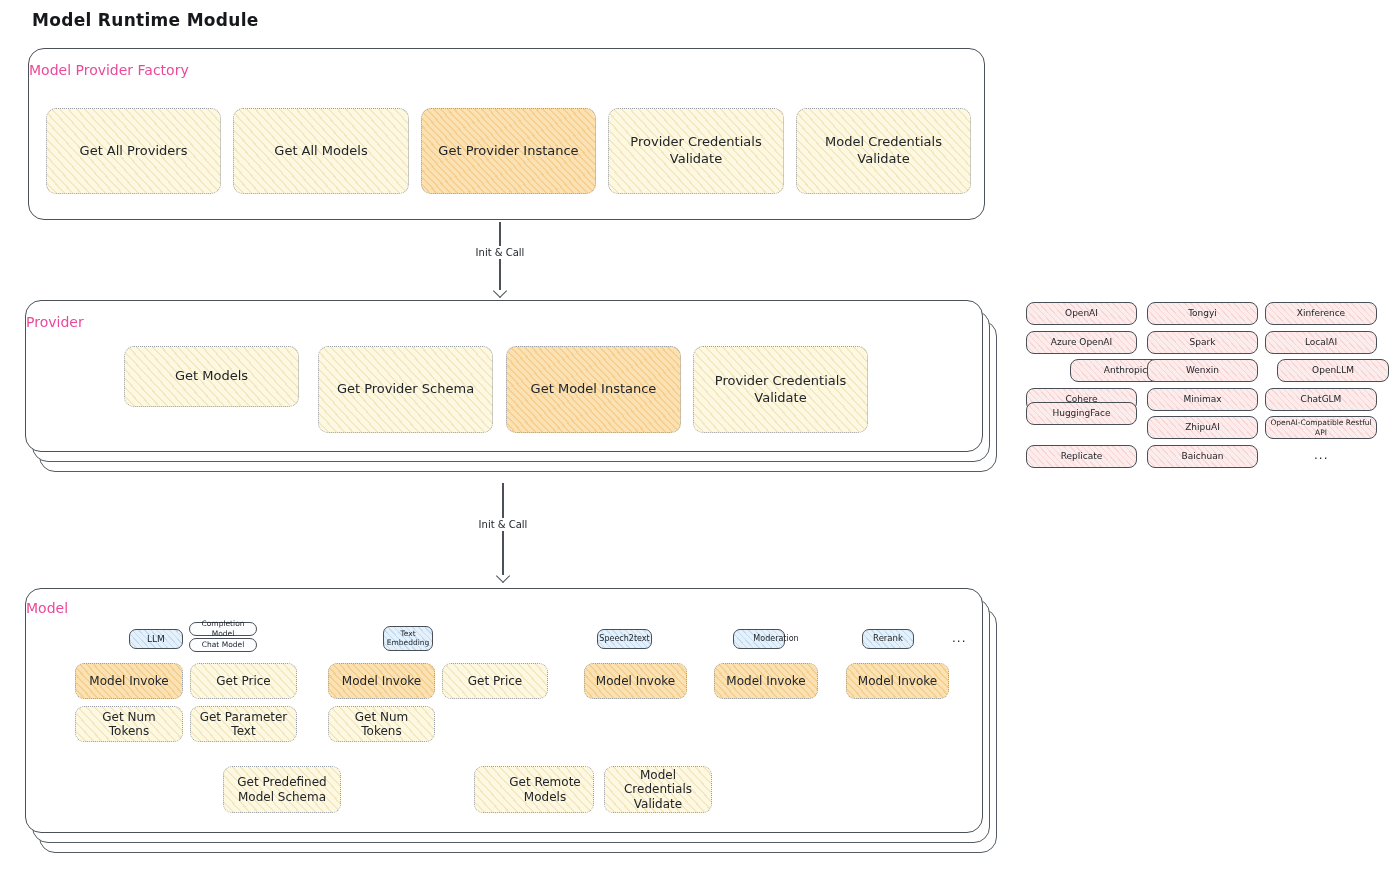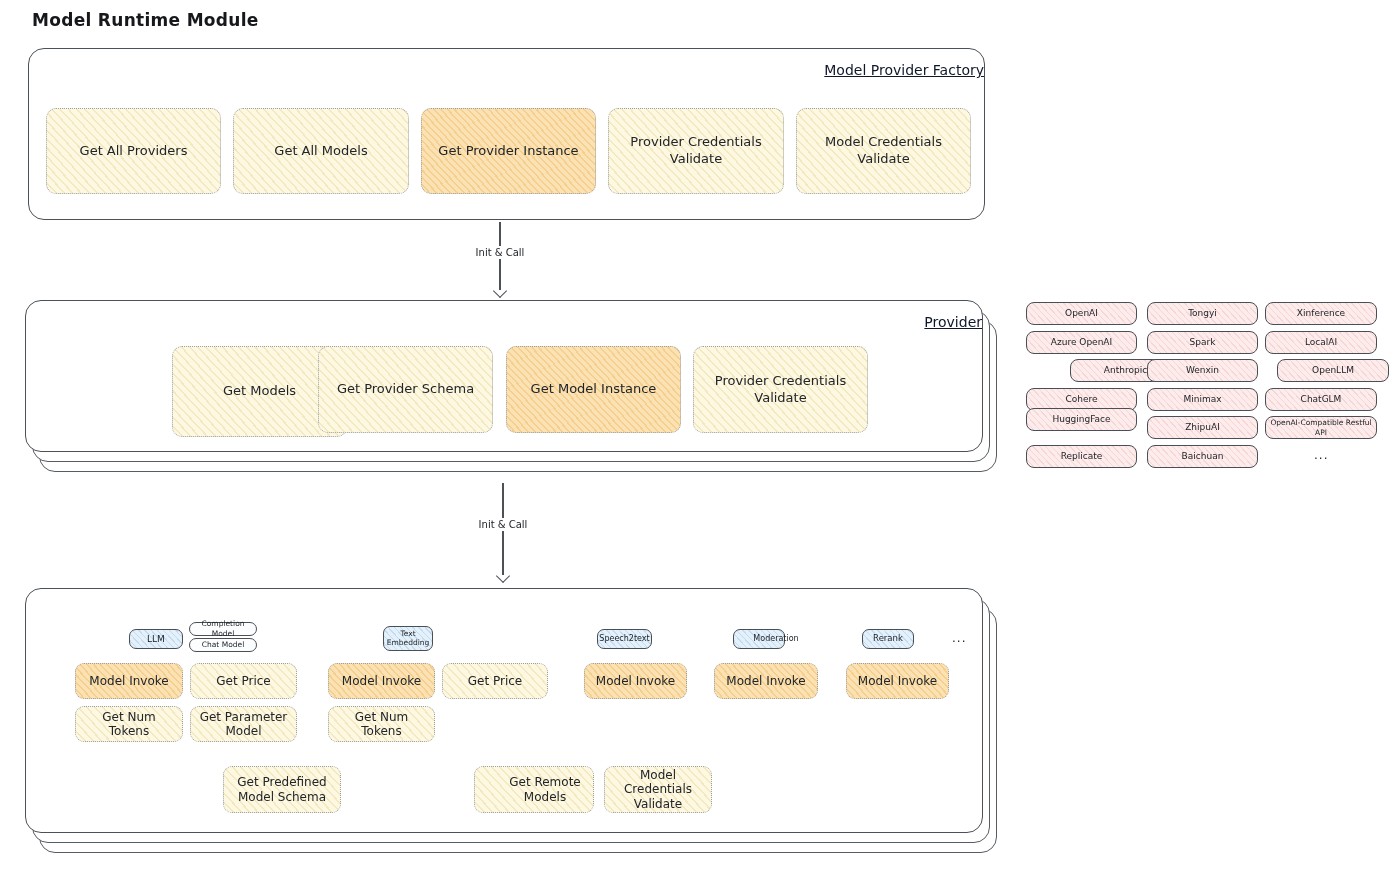--- a/index.html
+++ b/index.html
@@ -3,21 +3,21 @@
 <meta charset="utf-8">
 <style>
   html,body{margin:0;padding:0;background:#fff;}
   .canvas{
     position:relative;width:1393px;height:880px;background:#ffffff;
     font-family:"DejaVu Sans","Liberation Sans",sans-serif;color:#21252a;overflow:hidden;
   }
   .page-title{position:absolute;left:32px;top:10px;font-size:17px;font-weight:600;letter-spacing:.3px;color:#16181c;}
   .frame{position:absolute;border:1.6px solid #4b5157;border-radius:16px;background:#fff;box-sizing:border-box;}
   .stack-layer{position:absolute;border:1.5px solid #565c63;border-radius:16px;background:#fff;box-sizing:border-box;}
-  .frame-title{position:absolute;top:13px;left:0;right:0;text-align:right;font-size:14px;color:#0f172a;text-decoration:underline;}
+  .frame-title{position:absolute;top:13px;left:0;right:0;text-align:left;font-size:14px;color:#ec4899;}
   .node{position:absolute;display:flex;align-items:center;justify-content:center;text-align:center;box-sizing:border-box;line-height:1.3;padding:2px 6px;}
   .node-yellow{
     border:1.4px dotted #9aa0a6;border-radius:10px;font-size:13px;
     background-color:#fdf8e2;
     background-image:repeating-linear-gradient(47deg,rgba(226,196,112,.30) 0 1.5px,transparent 1.5px 6px);
   }
   .node-yellow.hl{
     background-color:#fbe2b4;
     background-image:repeating-linear-gradient(47deg,rgba(240,168,60,.34) 0 1.5px,transparent 1.5px 5px);
   }
@@ -56,21 +56,21 @@
   </div>
 
   <div class="arrow-line" style="left:499px;top:222px;height:68px;"></div>
   <div class="arrow-head" style="left:495px;top:286px;"></div>
   <div class="arrow-label" style="left:500px;top:246px;">Init &amp; Call</div>
 
   <div class="stack-layer" style="left:39px;top:320px;width:958px;height:152px;"></div>
   <div class="stack-layer" style="left:32px;top:310px;width:958px;height:152px;"></div>
   <div class="frame" style="left:25px;top:300px;width:958px;height:152px;">
     <div class="frame-title">Provider</div>
-    <div class="node node-yellow" style="left:98px;top:45px;width:175px;height:91px;margin-left:48px;">Get Models</div>
+    <div class="node node-yellow" style="left:98px;top:45px;width:175px;height:61px;">Get Models</div>
     <div class="node node-yellow" style="left:292px;top:45px;width:175px;height:87px;">Get Provider Schema</div>
     <div class="node node-yellow hl" style="left:480px;top:45px;width:175px;height:87px;">Get Model Instance</div>
     <div class="node node-yellow" style="left:667px;top:45px;width:175px;height:87px;">Provider Credentials Validate</div>
   </div>
 
   <div style="position:absolute;left:1026px;top:302px;width:352px;height:170px;">
     <div class="node node-pink" style="left:0px;top:0px;width:111px;height:23px;">OpenAI</div>
     <div class="node node-pink" style="left:121px;top:0px;width:111px;height:23px;">Tongyi</div>
     <div class="node node-pink" style="left:239px;top:0px;width:112px;height:23px;">Xinference</div>
 
@@ -79,56 +79,57 @@
     <div class="node node-pink" style="left:239px;top:29px;width:112px;height:23px;">LocalAI</div>
 
     <div class="node node-pink" style="left:0px;top:57px;width:111px;height:23px;margin-left:44px;">Anthropic</div>
     <div class="node node-pink" style="left:121px;top:57px;width:111px;height:23px;">Wenxin</div>
     <div class="node node-pink" style="left:239px;top:57px;width:112px;height:23px;margin-left:12px;">OpenLLM</div>
 
     <div class="node node-pink" style="left:0px;top:86px;width:111px;height:23px;">Cohere</div>
     <div class="node node-pink" style="left:121px;top:86px;width:111px;height:23px;">Minimax</div>
     <div class="node node-pink" style="left:239px;top:86px;width:112px;height:23px;">ChatGLM</div>
 
-    <div class="node node-pink" style="left:0px;top:106px;width:111px;height:23px;">HuggingFace</div>
+    <div class="node node-pink" style="left:0px;top:100px;width:111px;height:23px;">HuggingFace</div>
     <div class="node node-pink" style="left:121px;top:114px;width:111px;height:23px;">ZhipuAI</div>
     <div class="node node-pink tiny" style="left:239px;top:114px;width:112px;height:23px;">OpenAI-Compatible Restful API</div>
 
     <div class="node node-pink" style="left:0px;top:143px;width:111px;height:23px;">Replicate</div>
     <div class="node node-pink" style="left:121px;top:143px;width:111px;height:23px;">Baichuan</div>
     <div class="ellipsis" style="left:288px;top:146px;">...</div>
   </div>
 
   <div class="arrow-line" style="left:502px;top:483px;height:92px;"></div>
   <div class="arrow-head" style="left:498px;top:571px;"></div>
   <div class="arrow-label" style="left:503px;top:518px;">Init &amp; Call</div>
 
   <div class="stack-layer" style="left:39px;top:608px;width:958px;height:245px;"></div>
   <div class="stack-layer" style="left:32px;top:598px;width:958px;height:245px;"></div>
   <div class="frame" style="left:25px;top:588px;width:958px;height:245px;">
+    <div class="frame-title" style="top:11px;">Model</div>
 
     <div class="node node-blue" style="left:103px;top:40px;width:54px;height:20px;font-size:9px;">LLM</div>
     <div class="node node-white" style="left:163px;top:33px;width:68px;height:14px;">Completion Model</div>
     <div class="node node-white" style="left:163px;top:49px;width:68px;height:14px;">Chat Model</div>
     <div class="node node-blue" style="left:357px;top:37px;width:50px;height:25px;font-size:7.5px;">Text Embedding</div>
     <div class="node node-blue" style="left:571px;top:40px;width:55px;height:20px;font-size:8px;">Speech2text</div>
     <div class="node node-blue" style="left:707px;top:40px;width:52px;height:20px;font-size:8px;padding-left:36px;">Moderation</div>
     <div class="node node-blue" style="left:836px;top:40px;width:52px;height:20px;font-size:8.5px;">Rerank</div>
     <div class="ellipsis" style="left:926px;top:42px;">...</div>
 
     <div class="node node-yellow sm hl" style="left:29px;top:74px;width:108px;height:36px;">Model Invoke</div>
     <div class="node node-yellow sm" style="left:144px;top:74px;width:107px;height:36px;">Get Price</div>
     <div class="node node-yellow sm hl" style="left:282px;top:74px;width:107px;height:36px;">Model Invoke</div>
     <div class="node node-yellow sm" style="left:396px;top:74px;width:106px;height:36px;">Get Price</div>
     <div class="node node-yellow sm hl" style="left:538px;top:74px;width:103px;height:36px;">Model Invoke</div>
     <div class="node node-yellow sm hl" style="left:668px;top:74px;width:104px;height:36px;">Model Invoke</div>
     <div class="node node-yellow sm hl" style="left:800px;top:74px;width:103px;height:36px;">Model Invoke</div>
 
     <div class="node node-yellow sm" style="left:29px;top:117px;width:108px;height:36px;">Get Num Tokens</div>
-    <div class="node node-yellow sm" style="left:144px;top:117px;width:107px;height:36px;">Get Parameter Model</div>
+    <div class="node node-yellow sm" style="left:144px;top:117px;width:107px;height:36px;">Get Parameter Text</div>
     <div class="node node-yellow sm" style="left:282px;top:117px;width:107px;height:36px;">Get Num Tokens</div>
 
     <div class="node node-yellow sm" style="left:177px;top:177px;width:118px;height:47px;">Get Predefined Model Schema</div>
     <div class="node node-yellow sm" style="left:428px;top:177px;width:120px;height:47px;padding-left:28px;">Get Remote Models</div>
     <div class="node node-yellow sm" style="left:558px;top:177px;width:108px;height:47px;">Model Credentials Validate</div>
   </div>
 
 </div>
 
 </body></html>

